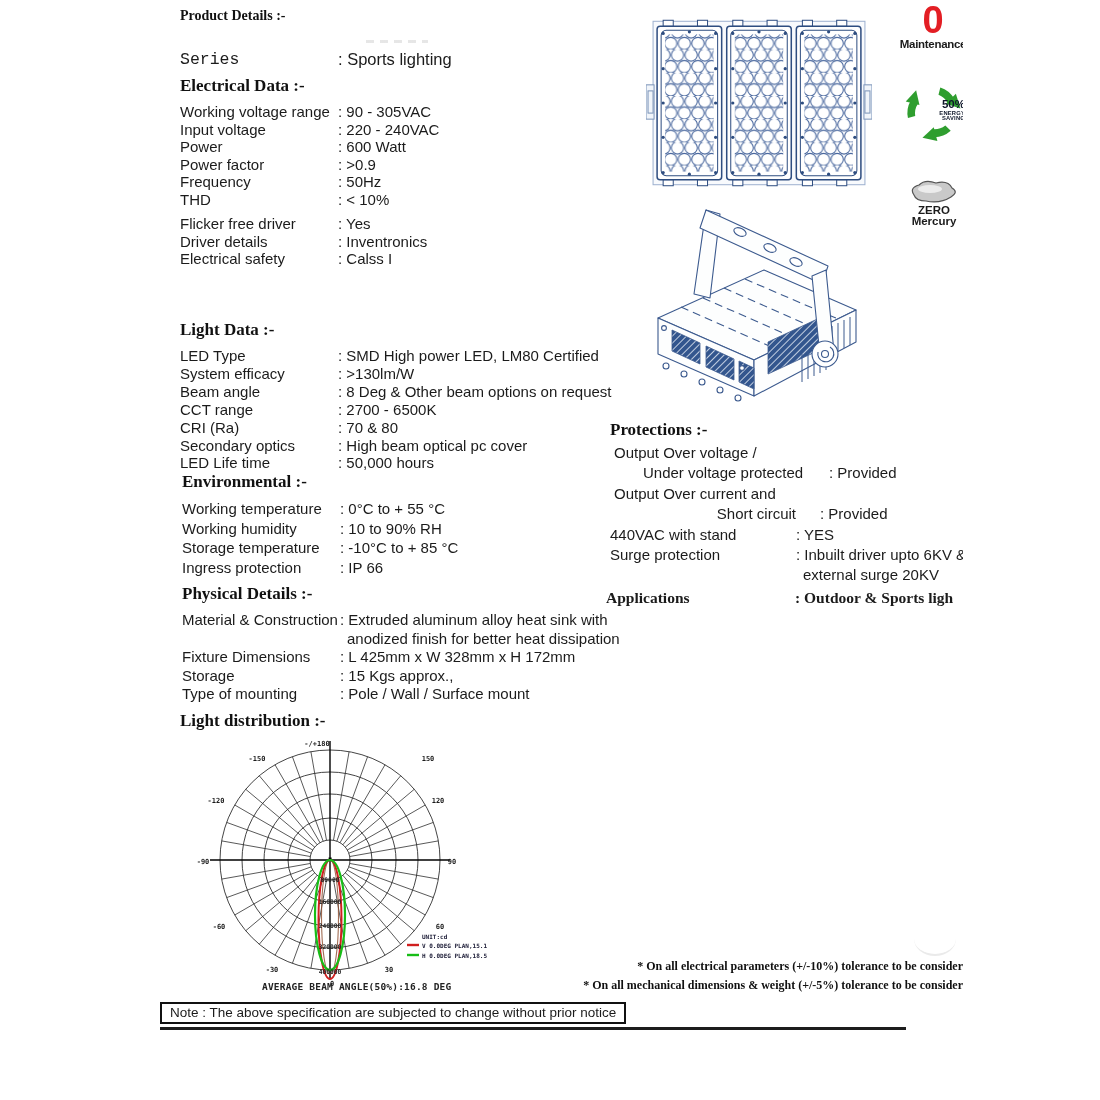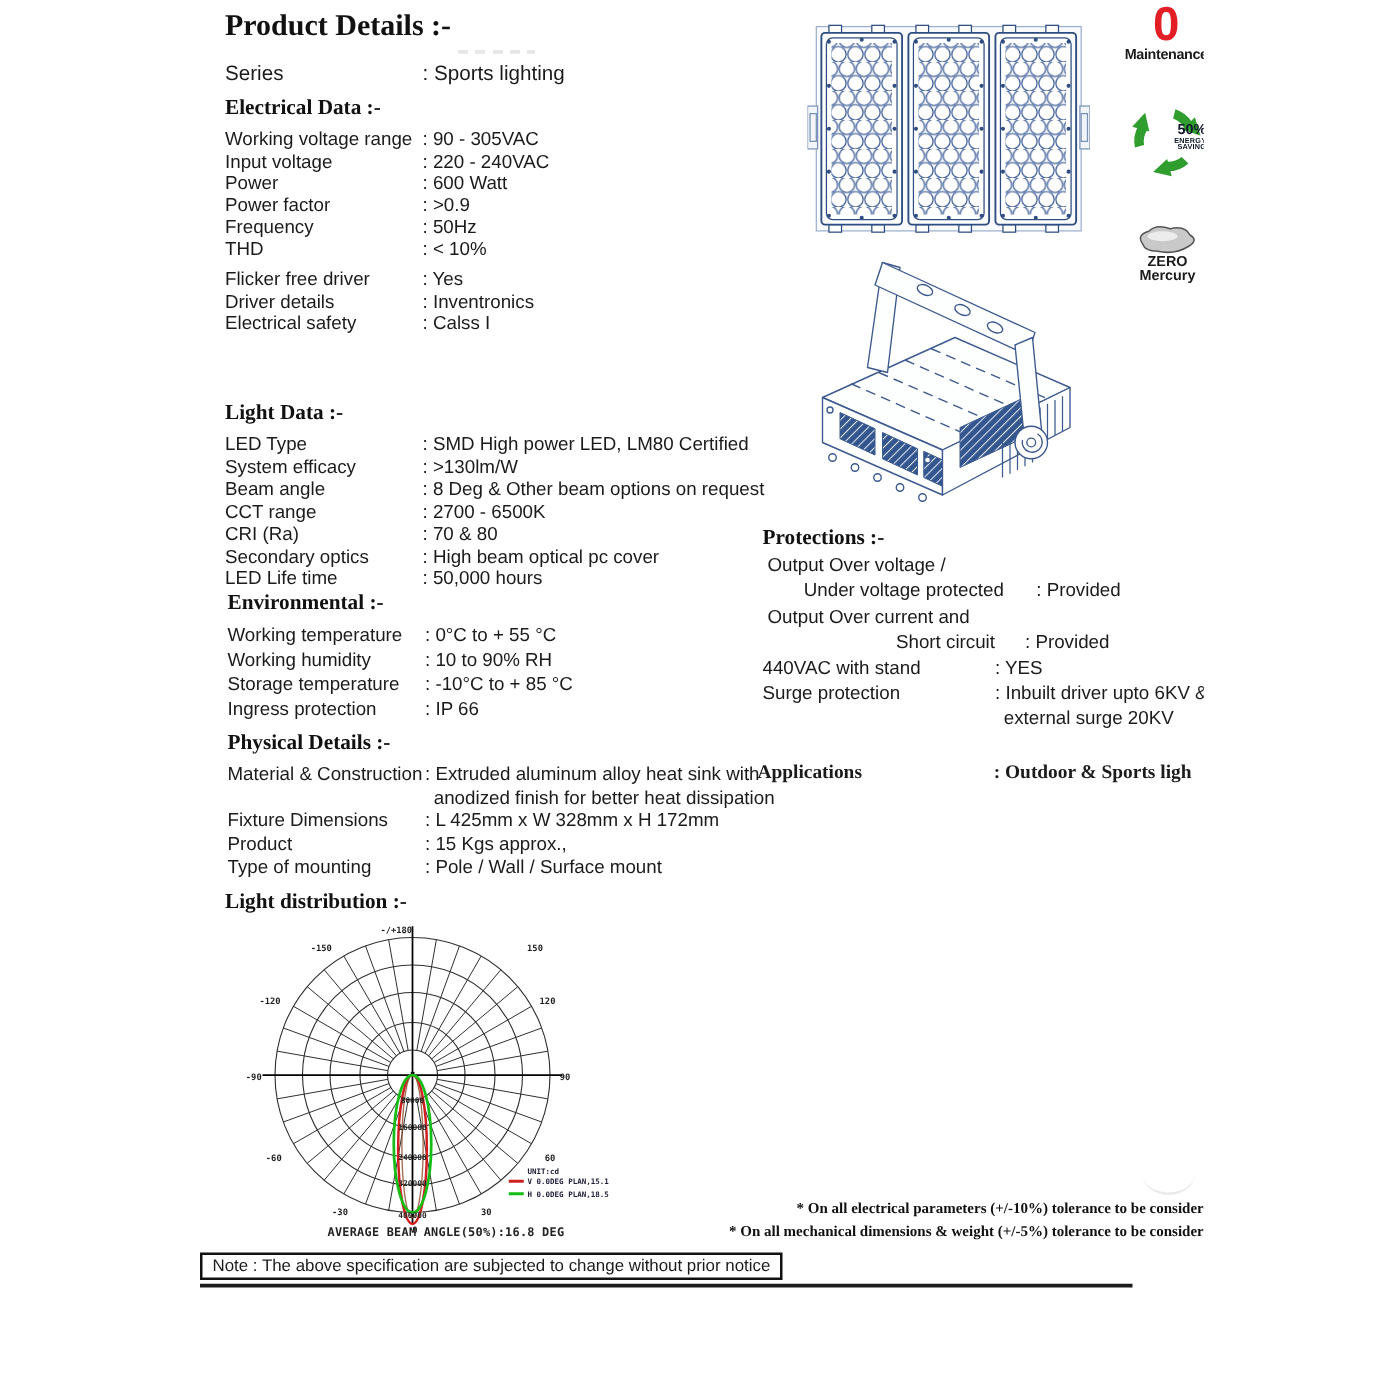--- a/index.html
+++ b/index.html
@@ -1,42 +1,42 @@
 <!DOCTYPE html>
 <html><head>
 <meta charset="utf-8">
 <style>
   html,body{margin:0;padding:0;background:#ffffff;}
   .page{position:relative;width:1100px;height:1100px;background:#fff;
         font-family:"Liberation Sans",sans-serif;color:#1b1b1b;overflow:hidden;}
   .clip{position:absolute;left:0;top:0;width:963px;height:1100px;overflow:hidden;}
   h1,h2{margin:0;font-family:"Liberation Serif",serif;font-weight:700;color:#111;}
-  h1{font-size:24px;}
+  h1{font-size:14px;}
   h2{font-size:17px;}
   .abs{position:absolute;}
   .series-row{display:flex;font-size:16.5px;}
-  .series-row .lbl{width:158px;flex:none;}
+  .series-row .lbl{width:158px;flex:none;font-family:Liberation Mono, monospace;}
   section{position:absolute;}
   section h2{margin-bottom:7px;line-height:20px;}
   .spec-rows{font-size:15px;}
   .spec-row{display:flex;white-space:nowrap;}
   .spec-label{width:158px;flex:none;}
   .spec-value div{white-space:nowrap;}
   .cont{padding-left:7px;}
   .gap{margin-top:7px;}
   .sec-electrical .spec-row{line-height:17.5px;}
   .sec-light .spec-row{line-height:17.9px;}
   .sec-env .spec-row{line-height:19.6px;}
   .sec-phys .spec-row{line-height:18.6px;}
   .sec-prot .spec-row{line-height:20.4px;}
   .sec-prot .spec-label{width:186px;}
   .indent-sm{padding-left:4px;}
   .indent-md{padding-left:33px;}
   .align-right{text-align:right;padding-right:24px;}
-  .apps-row{display:flex;font-family:"Liberation Serif",serif;font-weight:700;font-size:15.5px;white-space:nowrap;margin-top:20px;}
+  .apps-row{display:flex;font-family:"Liberation Serif",serif;font-weight:700;font-size:15.5px;white-space:nowrap;}
   .apps-row .lbl{width:189px;flex:none;}
   .badge-maint{left:898px;top:2px;width:70px;text-align:center;}
   .badge-maint .num{font-weight:700;font-size:38px;line-height:36px;color:#e31e24;}
   .badge-maint .lbl{font-weight:700;font-size:11.5px;letter-spacing:-.3px;white-space:nowrap;}
   .energy-wrap{left:901px;top:82px;width:64px;height:62px;}
   .energy-text{left:901px;top:99px;width:64px;text-align:right;color:#0f172a;line-height:1;}
   .energy-text .pct{font-weight:700;font-size:11.5px;}
   .energy-text .sm{font-weight:700;font-size:5.8px;letter-spacing:.2px;}
   .mercury-wrap{left:906px;top:179px;width:56px;height:26px;}
   .mercury-text{left:898px;top:205px;width:72px;text-align:center;line-height:10.5px;}
@@ -219,21 +219,21 @@
               <div class="cont">anodized finish for better heat dissipation</div>
             </span>
           </div>
           <div class="spec-row">
             <span class="spec-label">Fixture Dimensions</span>
             <span class="spec-value">
               <div>: L 425mm x W 328mm x H 172mm</div>
             </span>
           </div>
           <div class="spec-row">
-            <span class="spec-label">Product</span>
+            <span class="spec-label">Storage</span>
             <span class="spec-value">
               <div>: 15 Kgs approx.,</div>
             </span>
           </div>
           <div class="spec-row">
             <span class="spec-label">Type of mounting</span>
             <span class="spec-value">
               <div>: Pole / Wall / Surface mount</div>
             </span>
           </div>

